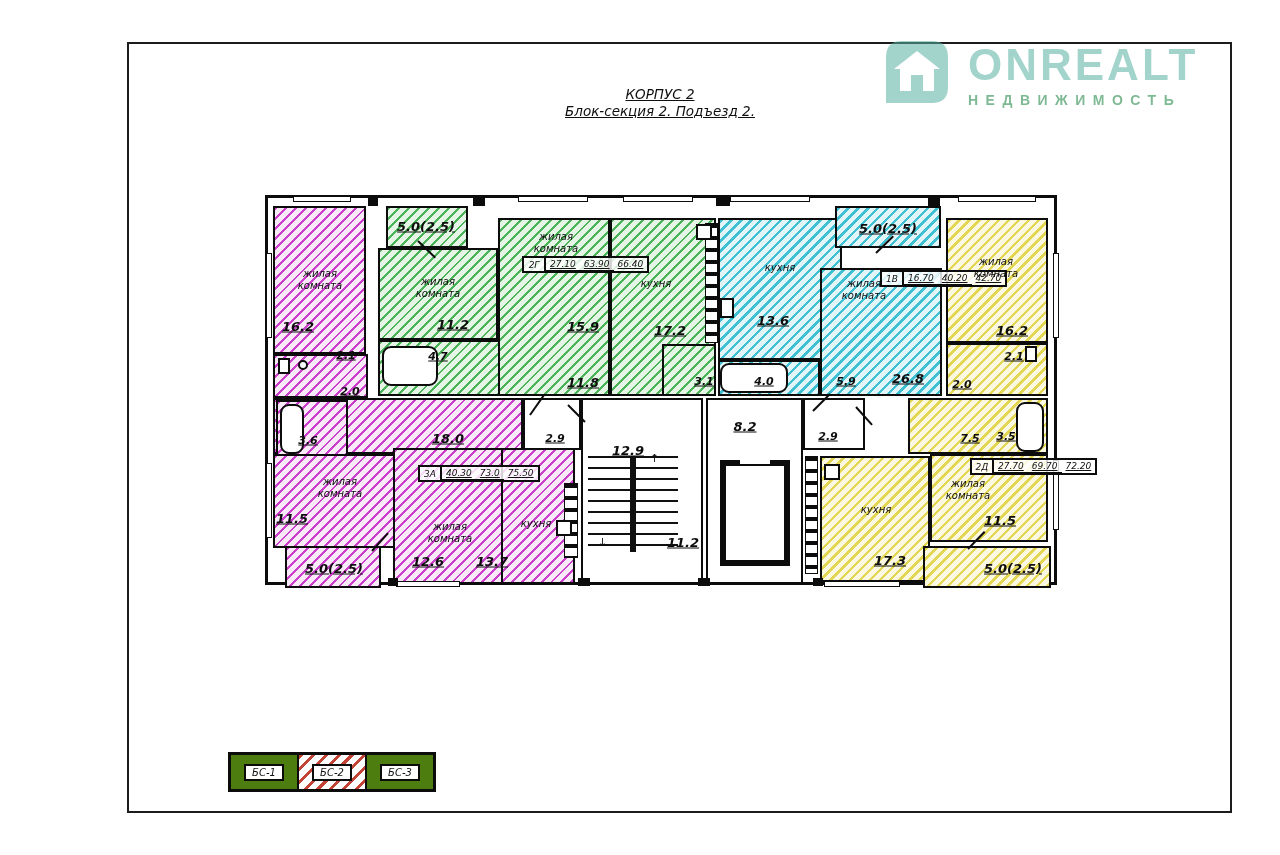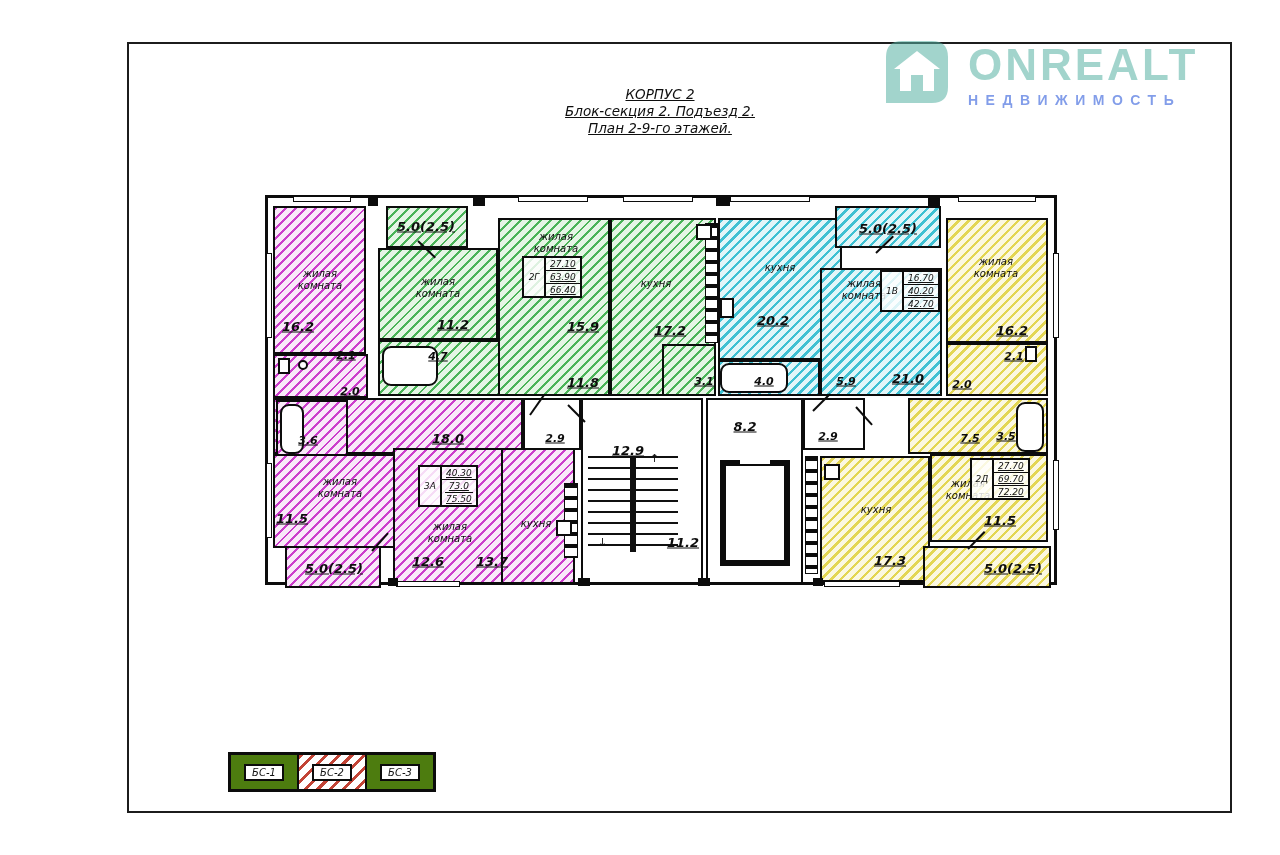--- a/index.html
+++ b/index.html
@@ -11,42 +11,42 @@
   
   #titleblock{position:absolute;left:520px;top:86px;width:280px;text-align:center;
               font:italic 13.5px "DejaVu Sans",sans-serif;color:#0e0e0e;line-height:17px;}
   #titleblock div{text-decoration:underline;}
 
   
   #logo{position:absolute;left:878px;top:28px;width:356px;height:92px;display:flex;
         align-items:center;opacity:.55;}
   #logo .txt{margin-left:12px;}
   #logo .brand{font:bold 44px "Liberation Sans",sans-serif;letter-spacing:3px;color:#57b2a4;}
-  #logo .tag{font:bold 14px "Liberation Sans",sans-serif;letter-spacing:7.5px;color:#1d4ed8;margin-top:2px;}
+  #logo .tag{font:bold 14px "Liberation Sans",sans-serif;letter-spacing:7.5px;color:#15803d;margin-top:2px;}
 
   
   #plan{position:absolute;left:265px;top:195px;width:792px;height:390px;
         border:3px solid #0c0c0c;box-sizing:border-box;background:#fff;}
   .rg{position:absolute;box-sizing:border-box;border:2px solid #0c0c0c;}
   .hm{background:#fff repeating-linear-gradient(135deg, rgba(201,52,201,.95) 0 2px, rgba(240,201,240,.40) 2px 7px);}
   .hg{background:#fff repeating-linear-gradient(135deg, rgba(55,171,70,.90) 0 2px, rgba(198,233,198,.45) 2px 7px);}
   .hc{background:#fff repeating-linear-gradient(135deg, rgba(52,189,208,.95) 0 2.4px, rgba(196,236,242,.50) 2.4px 7px);}
   .hy{background:#fff repeating-linear-gradient(135deg, rgba(226,212,74,.95) 0 2.4px, rgba(248,242,200,.55) 2.4px 7px);}
   .white{background:#fff;}
 
   .lbl{position:absolute;transform:translate(-50%,-50%);text-align:center;white-space:nowrap;
        font:italic 13px "DejaVu Sans",sans-serif;color:#0d0d0d;}
   .a{text-decoration:underline;font-weight:bold;}
   .a2{font-size:11px;text-decoration:underline;font-weight:bold;}
   .t{font:italic 10px "DejaVu Sans",sans-serif;white-space:normal;line-height:1.2;}
 
   .stamp{position:absolute;display:flex;border:2px solid #0c0c0c;background:rgba(255,255,255,.82);
          font:italic 9px "DejaVu Sans",sans-serif;box-sizing:border-box;}
   .scode{display:flex;align-items:center;justify-content:center;width:20px;border-right:2px solid #0c0c0c;}
-  .svals{display:flex;flex-direction:column;align-items:center;}
+  .svals{display:flex;flex-direction:row;}
   .svals div{padding:1px 4px;border-bottom:1px solid #0c0c0c;text-decoration:underline;text-align:center;}
   .svals div:last-child{border-bottom:none;}
 
   .wl{position:absolute;background:#0c0c0c;}
   .win{position:absolute;background:#fff;border:1px solid #0c0c0c;box-sizing:border-box;}
   .door{position:absolute;width:24px;height:2px;background:#0c0c0c;transform-origin:left center;}
   .pier{position:absolute;background:#0c0c0c;}
   .shstrip{position:absolute;background:
      repeating-linear-gradient(to bottom,#0c0c0c 0 4px,#fff 4px 12px);
      border:1px solid #0c0c0c;box-sizing:border-box;}
@@ -73,21 +73,20 @@
 </style>
 </head>
 <body>
 
 <div id="canvas">
   <div id="frame"></div>
 
   <div id="titleblock">
     <div>КОРПУС 2</div>
     <div>Блок-секция 2. Подъезд 2.</div>
-    <div>План 2-9-го этажей.</div>
   </div>
 
   <div id="logo">
     <svg width="78" height="78" viewBox="0 0 78 78">
       <path d="M8 22 Q8 6 24 6 L54 6 Q70 6 70 22 L70 52 Q70 68 54 68 L8 68 Z" fill="#57b2a4"></path>
       <path d="M39 16 L62 34 L56 34 L56 56 L22 56 L22 34 L16 34 Z" fill="#ffffff"></path>
       <rect x="33" y="40" width="12" height="16" fill="#57b2a4"></rect>
     </svg>
     <div class="txt">
       <div class="brand">ONREALT</div>
@@ -220,24 +219,24 @@
     <div class="stamp" style="left:254px;top:58px">
       <div class="scode">2Г</div>
       <div class="svals">
         <div>27.10</div>
         <div>63.90</div>
         <div>66.40</div>
       </div>
     </div>
 
     <div class="lbl t" style="left:512px;top:70px">кухня</div>
-    <div class="lbl a" style="left:505px;top:122px">20.2</div>
+    <div class="lbl a" style="left:505px;top:122px">13.6</div>
     <div class="lbl a2" style="left:496px;top:183px">4.0</div>
     <div class="lbl t" style="left:596px;top:92px;width:70px">жилая комната</div>
-    <div class="lbl a" style="left:640px;top:180px">21.0</div>
+    <div class="lbl a" style="left:640px;top:180px">26.8</div>
     <div class="lbl a2" style="left:578px;top:183px">5.9</div>
     <div class="lbl a" style="left:620px;top:30px">5.0(2.5)</div>
     <div class="stamp" style="left:612px;top:72px">
       <div class="scode">1В</div>
       <div class="svals">
         <div>16.70</div>
         <div>40.20</div>
         <div>42.70</div>
       </div>
     </div>

